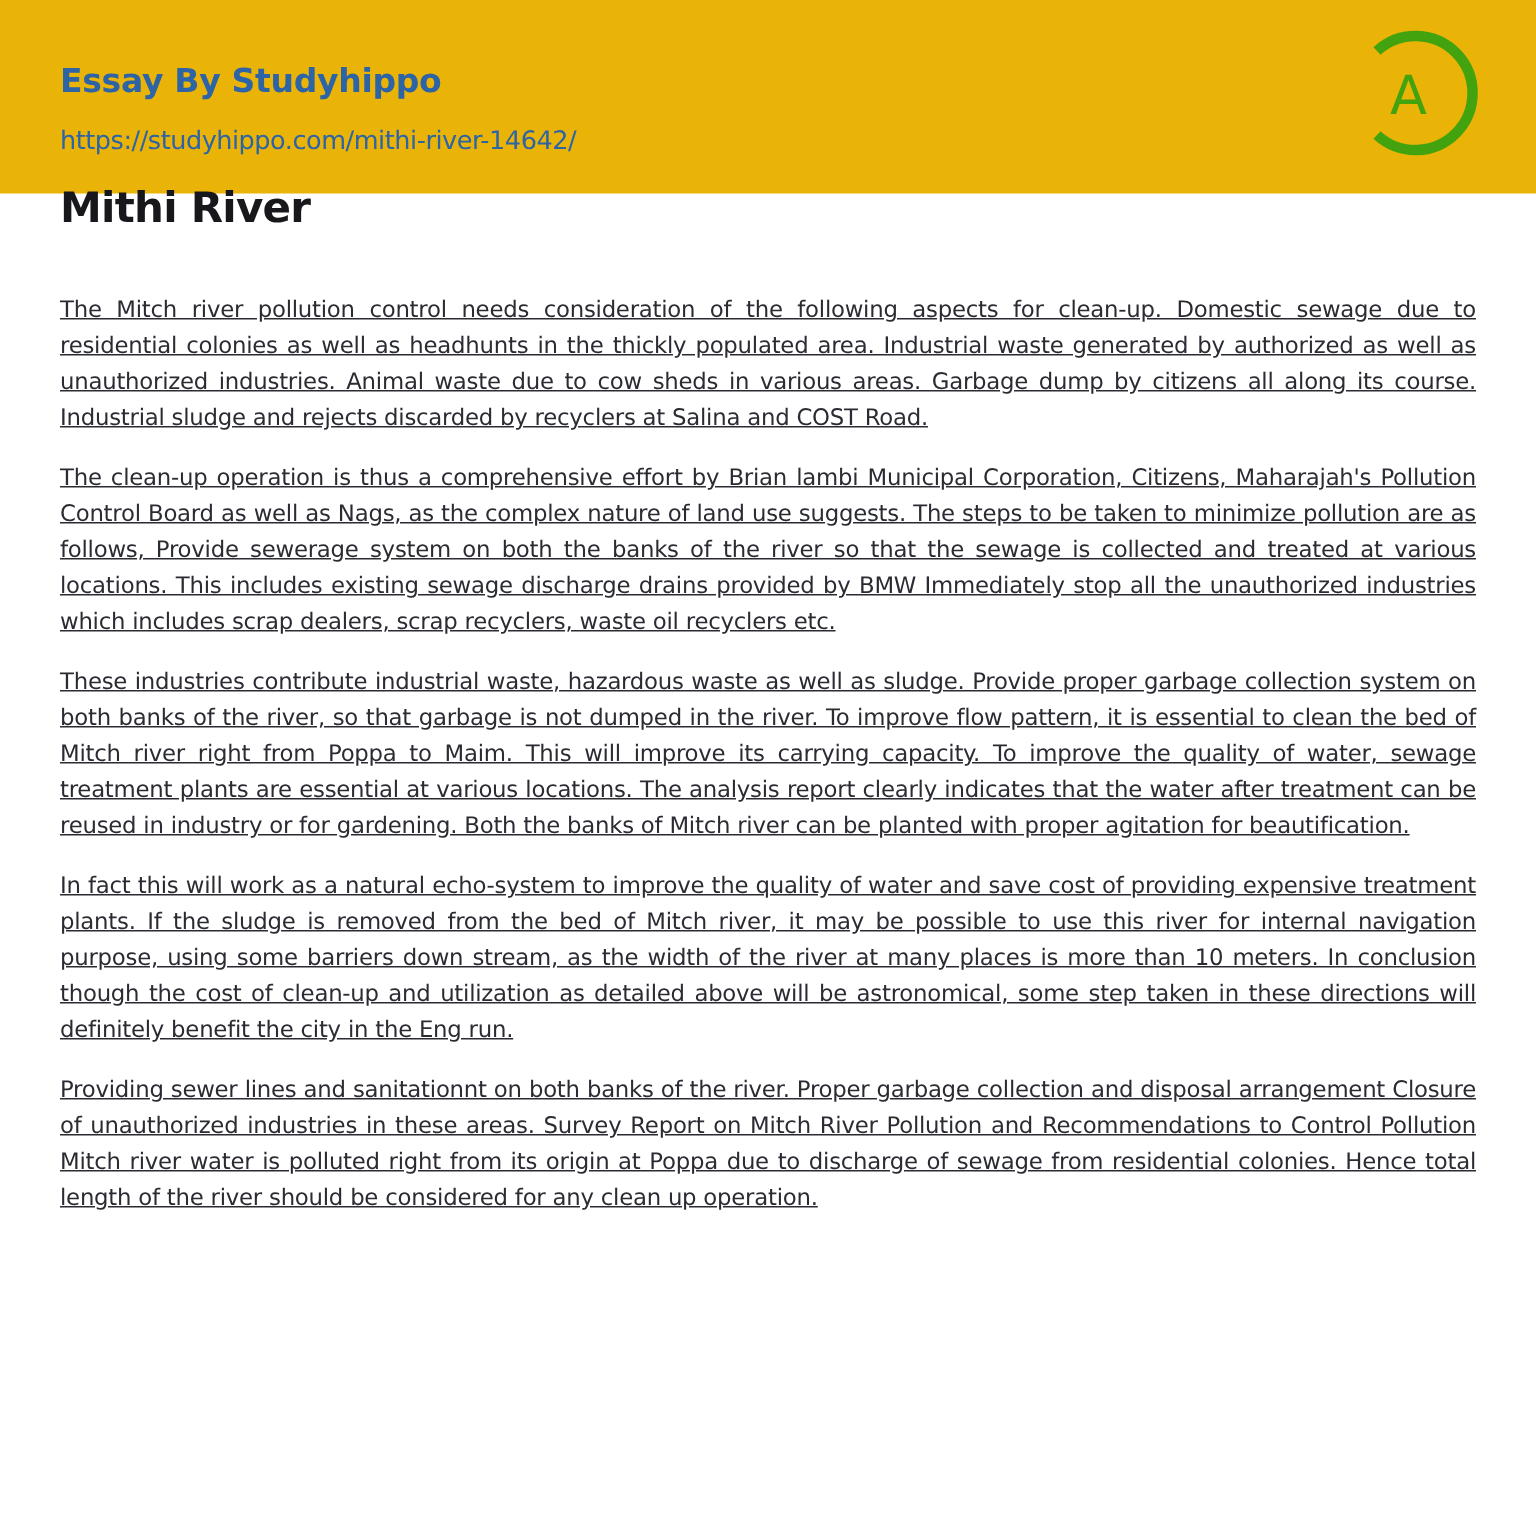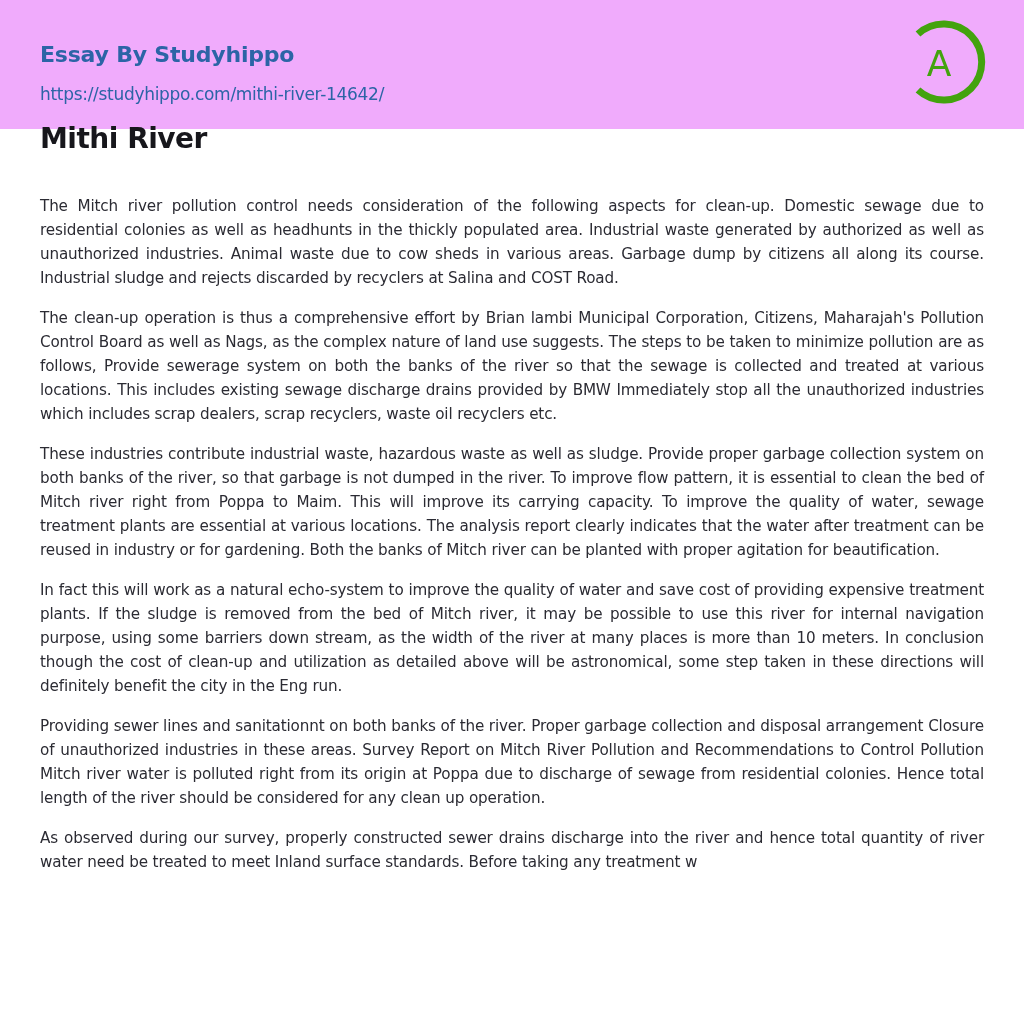--- a/index.html
+++ b/index.html
@@ -7,21 +7,21 @@
       width: 1024px;
       height: 1016px;
       background: #ffffff;
       font-family: "DejaVu Sans", sans-serif;
       color: #2b2b33;
       overflow: hidden;
     }
     .header {
       position: relative;
       height: 129px;
-      background: #f0abfc;
+      background: #eab308;
       box-sizing: border-box;
     }
     .brand {
       position: absolute;
       left: 40px;
       top: 42px;
       font-size: 22px;
       font-weight: bold;
       color: #2c64a6;
       letter-spacing: -0.2px;
@@ -60,20 +60,21 @@
       left: 40px;
       width: 944px;
     }
     p {
       margin: 0 0 16px 0;
       font-size: 15.2px;
       line-height: 24px;
       text-align: justify;
       color: #2b2b33;
       letter-spacing: -0.15px;
+      text-decoration: underline;
     }
     p.short {
       margin-bottom: 13px;
     }
   </style>
 </head>
 <body>
 
 <div class="header">
   <div class="brand">Essay By Studyhippo</div>
@@ -85,14 +86,13 @@
 </div>
 
 <h1>Mithi River</h1>
 
 <div class="content">
   <p>The Mitch river pollution control needs consideration of the following aspects for clean-up. Domestic sewage due to residential colonies as well as headhunts in the thickly populated area. Industrial waste generated by authorized as well as unauthorized industries. Animal waste due to cow sheds in various areas. Garbage dump by citizens all along its course. Industrial sludge and rejects discarded by recyclers at Salina and COST Road.</p>
   <p>The clean-up operation is thus a comprehensive effort by Brian lambi Municipal Corporation, Citizens, Maharajah's Pollution Control Board as well as Nags, as the complex nature of land use suggests. The steps to be taken to minimize pollution are as follows, Provide sewerage system on both the banks of the river so that the sewage is collected and treated at various locations. This includes existing sewage discharge drains provided by BMW Immediately stop all the unauthorized industries which includes scrap dealers, scrap recyclers, waste oil recyclers etc.</p>
   <p>These industries contribute industrial waste, hazardous waste as well as sludge. Provide proper garbage collection system on both banks of the river, so that garbage is not dumped in the river. To improve flow pattern, it is essential to clean the bed of Mitch river right from Poppa to Maim. This will improve its carrying capacity. To improve the quality of water, sewage treatment plants are essential at various locations. The analysis report clearly indicates that the water after treatment can be reused in industry or for gardening. Both the banks of Mitch river can be planted with proper agitation for beautification.</p>
   <p>In fact this will work as a natural echo-system to improve the quality of water and save cost of providing expensive treatment plants. If the sludge is removed from the bed of Mitch river, it may be possible to use this river for internal navigation purpose, using some barriers down stream, as the width of the river at many places is more than 10 meters. In conclusion though the cost of clean-up and utilization as detailed above will be astronomical, some step taken in these directions will definitely benefit the city in the Eng run.</p>
   <p>Providing sewer lines and sanitationnt on both banks of the river. Proper garbage collection and disposal arrangement Closure of unauthorized industries in these areas. Survey Report on Mitch River Pollution and Recommendations to Control Pollution Mitch river water is polluted right from its origin at Poppa due to discharge of sewage from residential colonies. Hence total length of the river should be considered for any clean up operation.</p>
-  <p>As observed during our survey, properly constructed sewer drains discharge into the river and hence total quantity of river water need be treated to meet Inland surface standards. Before taking any treatment w</p>
 </div>
 
 </body></html>

